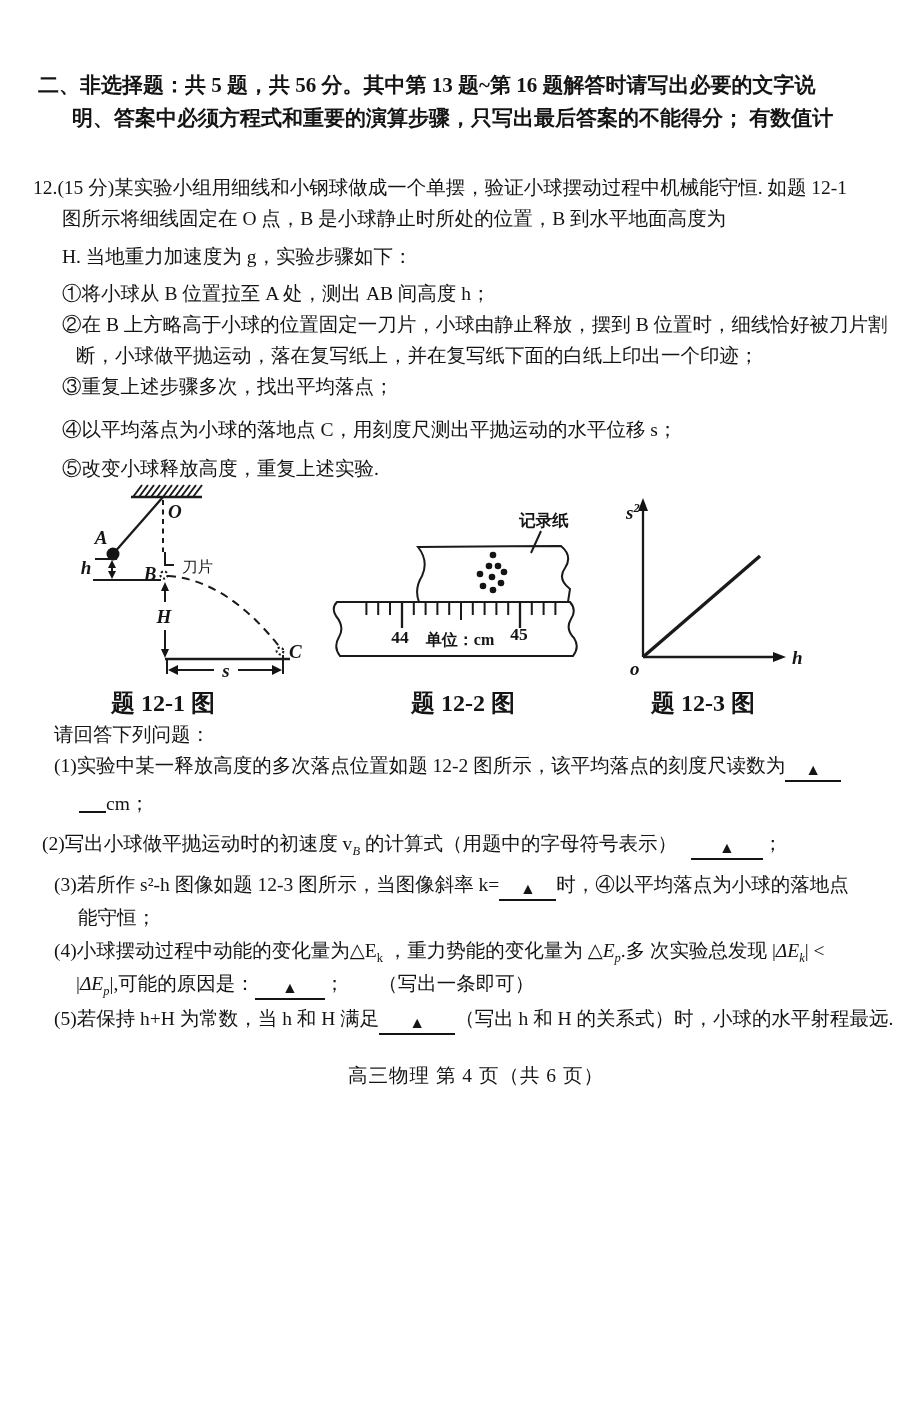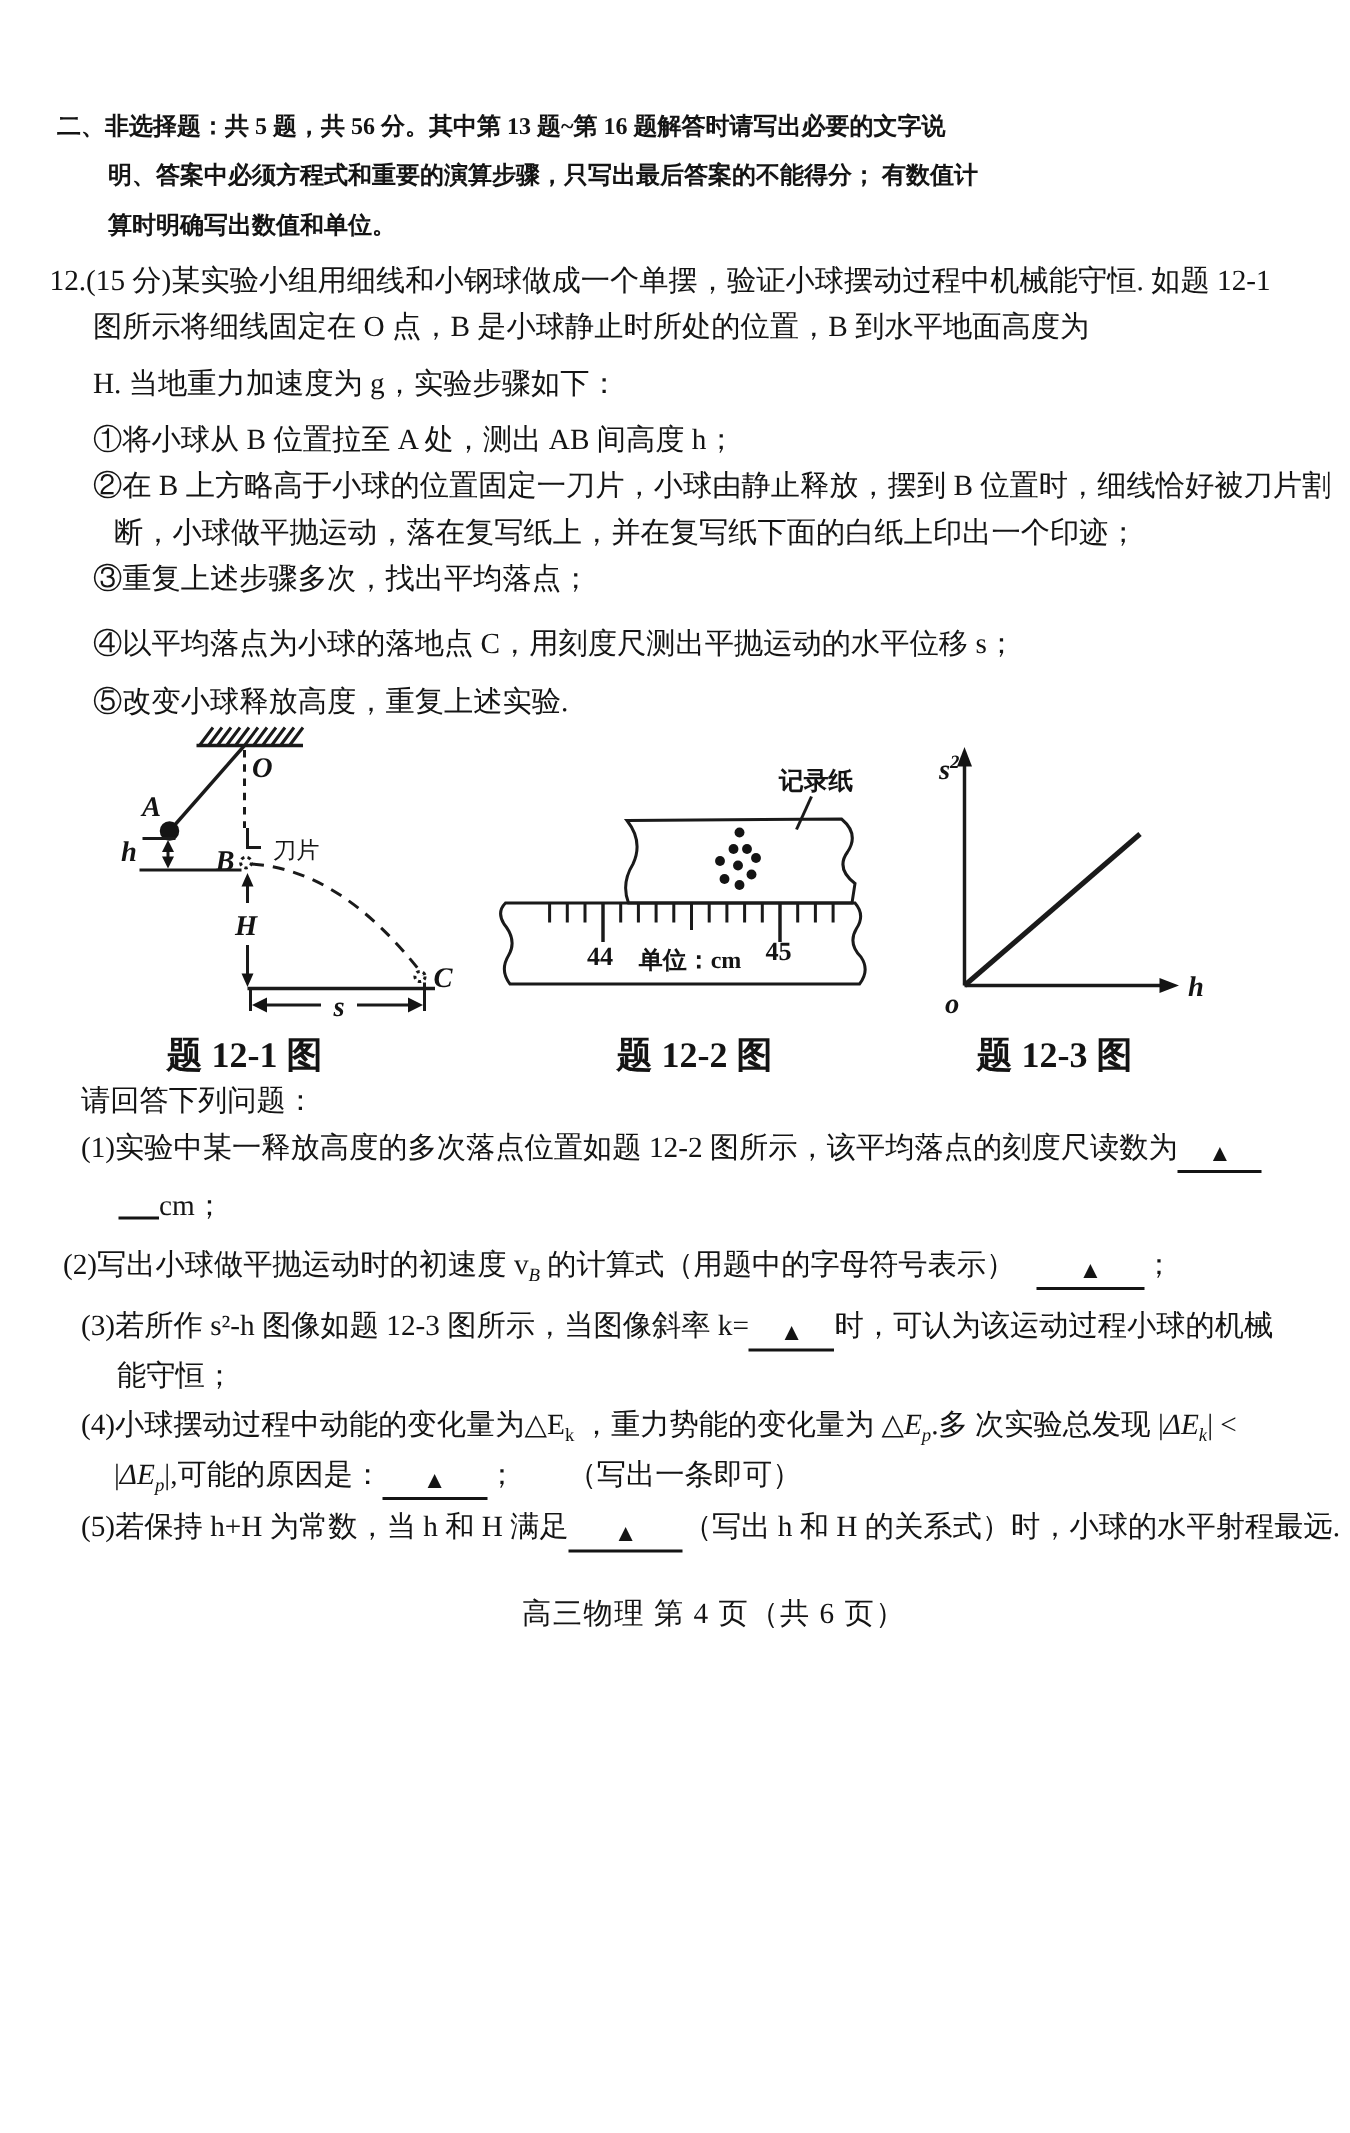--- a/index.html
+++ b/index.html
@@ -1,21 +1,21 @@
 <!DOCTYPE html>
 <html><head>
 <meta charset="utf-8">
 <style>
   html,body { margin:0; padding:0; background:#fff; }
   .page {
     position:relative; width:900px; height:1422px; background:#ffffff;
     font-family:"Liberation Serif","DejaVu Serif",serif; color:#141414; overflow:hidden;
   }
   .ln { position:absolute; white-space:nowrap; font-size:19.5px; line-height:26px; }
-  .hd { font-weight:bold; font-size:16px; }
+  .hd { font-weight:bold; font-size:21px; }
   .cap { position:absolute; width:120px; text-align:center; font-weight:bold; font-size:24px; white-space:nowrap; }
   .blank {
     display:inline-block; border-bottom:2px solid #141414; text-align:center;
     height:21px; line-height:22px; font-size:16px; vertical-align:-3px; color:#141414;
   }
   .sb { font-size:12.5px; }
   .it { font-style:italic; }
   .gap { display:inline-block; width:34px; }
   .footer { position:absolute; left:0; top:1062px; width:900px; text-align:center; font-size:19.5px; letter-spacing:1px;margin-left:26px; }
   svg { position:absolute; overflow:visible; }
@@ -27,21 +27,20 @@
   .fillb { fill:#141414; stroke:none; }
   .lbl { font-style:italic; font-weight:bold; font-size:19px; }
 </style>
 </head>
 <body>
 
 <div class="page">
 
   <div class="ln hd" style="left:38px; top:72px">二、非选择题：共 5 题，共 56 分。其中第 13 题~第 16 题解答时请写出必要的文字说</div>
   <div class="ln hd" style="left:72px; top:105px">明、答案中必须方程式和重要的演算步骤，只写出最后答案的不能得分；  有数值计</div>
-  <div class="ln hd" style="left:72px; top:138px">算时明确写出数值和单位。</div>
 
   <div class="ln" style="left:33px; top:175px">12.(15 分)某实验小组用细线和小钢球做成一个单摆，验证小球摆动过程中机械能守恒. 如题 12-1</div>
   <div class="ln" style="left:62px; top:206px">图所示将细线固定在 O 点，B 是小球静止时所处的位置，B 到水平地面高度为</div>
   <div class="ln" style="left:62px; top:244px">H.  当地重力加速度为 g，实验步骤如下：</div>
   <div class="ln" style="left:62px; top:281px">①将小球从 B 位置拉至 A 处，测出 AB 间高度 h；</div>
   <div class="ln" style="left:62px; top:312px">②在 B 上方略高于小球的位置固定一刀片，小球由静止释放，摆到 B 位置时，细线恰好被刀片割</div>
   <div class="ln" style="left:62px; top:374px">③重复上述步骤多次，找出平均落点；</div>
   <div class="ln" style="left:76px; top:343px">断，小球做平抛运动，落在复写纸上，并在复写纸下面的白纸上印出一个印迹；</div>
   <div class="ln" style="left:62px; top:417px">④以平均落点为小球的落地点 C，用刻度尺测出平抛运动的水平位移 s；</div>
   <div class="ln" style="left:62px; top:456px">⑤改变小球释放高度，重复上述实验.</div>
@@ -138,21 +137,21 @@
   </div>
   <div class="ln" style="left:79px; top:790px">
     <span class="blank" style="width:27px"></span><span>cm；</span>
   </div>
 
   <div class="ln" style="left:42px; top:831px">
     <span>(2)写出小球做平抛运动时的初速度 v</span><sub class="sb it">B</sub><span> 的计算式（用题中的字母符号表示）</span><span class="gap" style="width:14px"></span><span class="blank" style="width:72px">▲</span><span>；</span>
   </div>
 
   <div class="ln" style="left:54px; top:872px">
-    <span>(3)若所作 s²-h 图像如题 12-3 图所示，当图像斜率 k=</span><span class="blank" style="width:57px">▲</span><span>时，可认为该运动过程小球的机械</span>
+    <span>(3)若所作 s²-h 图像如题 12-3 图所示，当图像斜率 k=</span><span class="blank" style="width:57px">▲</span><span>时，④以平均落点为小球的落地点</span>
   </div>
   <div class="ln" style="left:78px; top:905px">能守恒；</div>
 
   <div class="ln" style="left:54px; top:938px">
     <span>(4)小球摆动过程中动能的变化量为△E</span><sub class="sb">k</sub><span> ，重力势能的变化量为 △</span><span class="it">E</span><sub class="sb it">p</sub><span>.多 次实验总发现 |</span><span class="it">ΔE</span><sub class="sb it">k</sub><span>| &lt;</span>
   </div>
   <div class="ln" style="left:76px; top:971px">
     <span>|</span><span class="it">ΔE</span><sub class="sb it">p</sub><span>|,可能的原因是：</span><span class="blank" style="width:70px">▲</span><span>；</span><span class="gap"></span><span>（写出一条即可）</span>
   </div>
 

